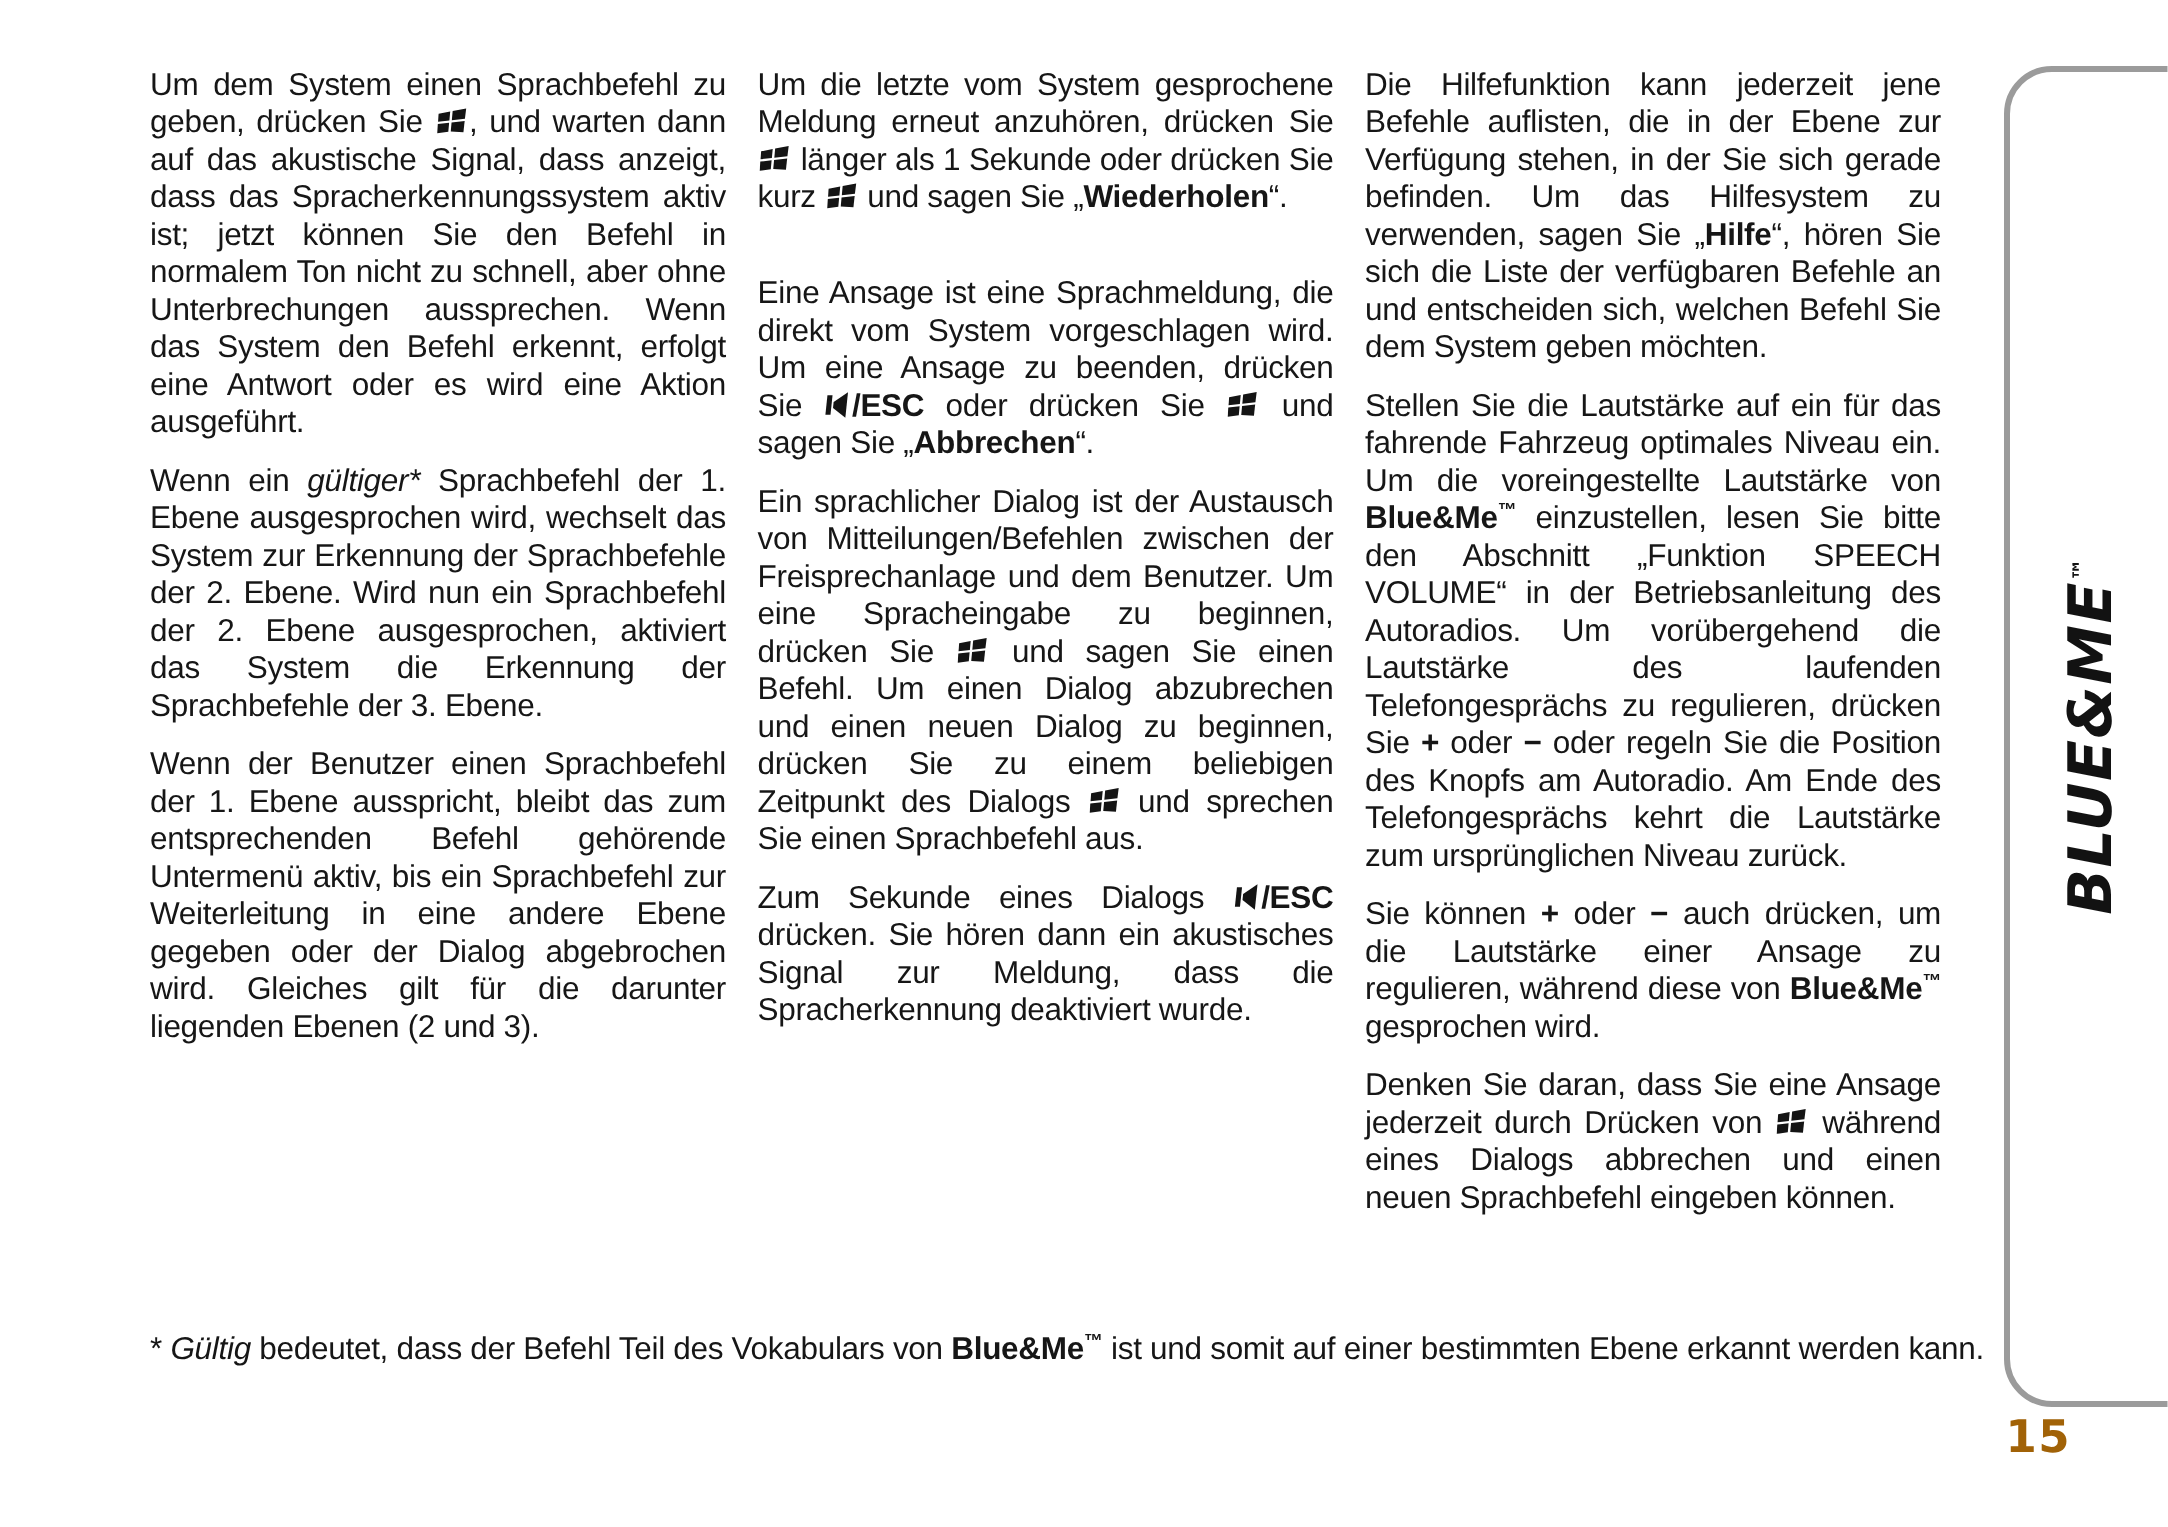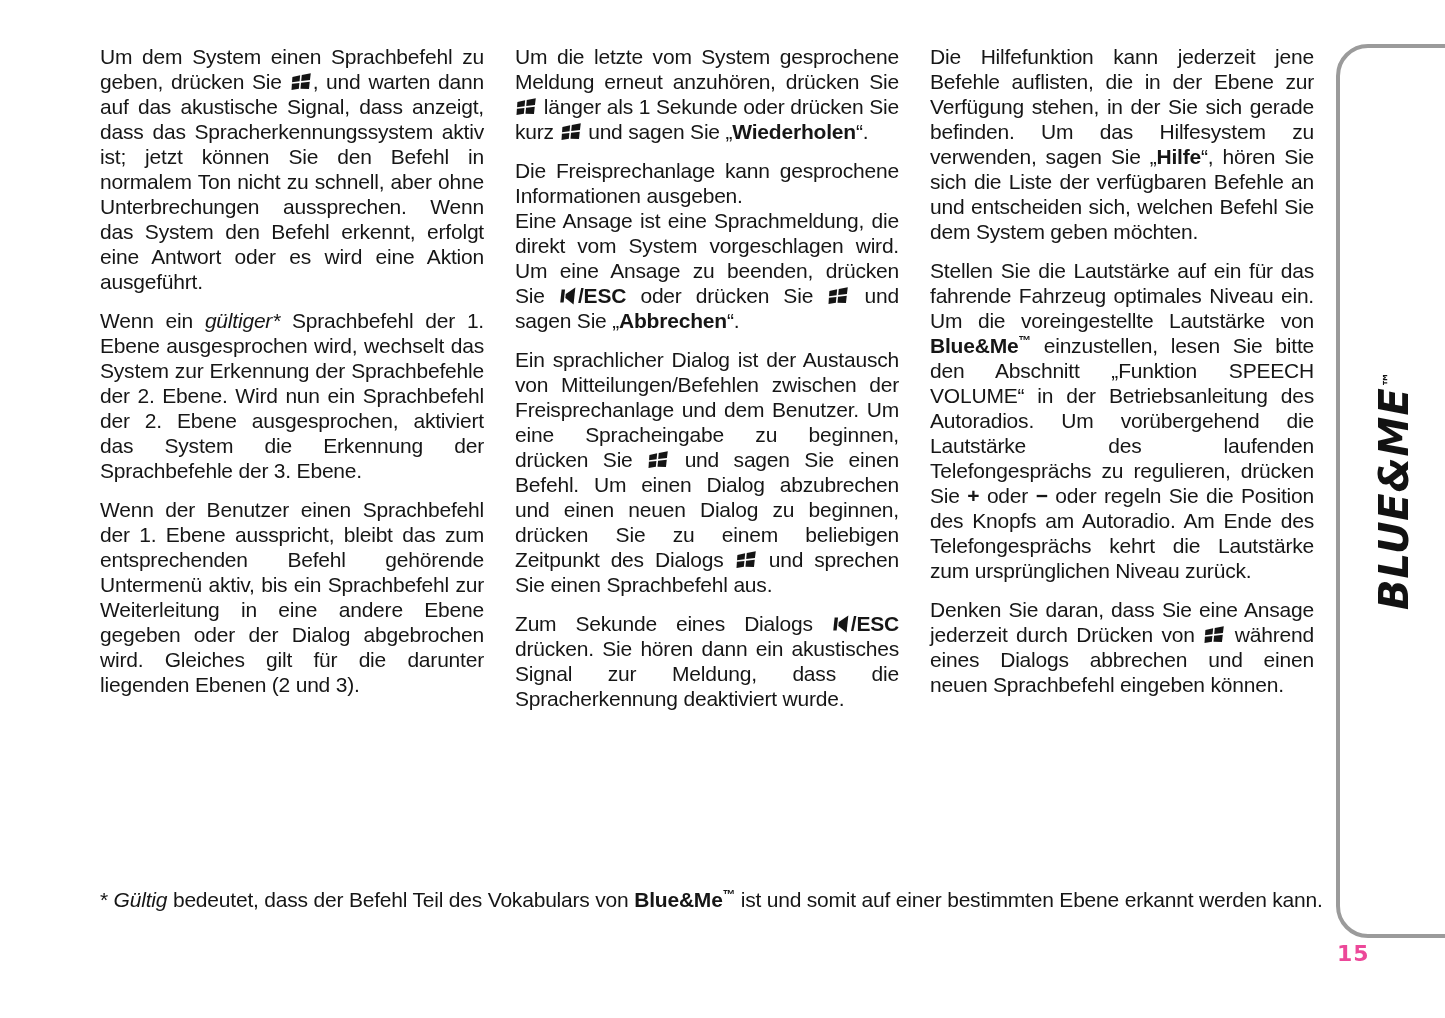--- a/index.html
+++ b/index.html
@@ -3,21 +3,21 @@
 <meta charset="utf-8">
 <style>
   html,body { margin:0; padding:0; }
   body {
     width:1445px; height:1018px; position:relative; overflow:hidden;
     background:#ffffff; color:#161616;
     font-family:"Liberation Sans", sans-serif;
   }
   .columns {
     position:absolute; left:100px; top:44px; width:1212px;
-    display:flex; gap:31px;
+    display:flex; gap:21px;
   }
   .column { width:384px; flex:0 0 384px; }
   .para {
     margin:0 0 14px 0;
     font-size:21px; line-height:25px;
     text-align:justify; text-justify:inter-word;
     letter-spacing:-0.2px;
   }
   .b { font-weight:bold; }
   .i { font-style:italic; }
@@ -39,21 +39,21 @@
     white-space:nowrap;
     font-family:"DejaVu Sans", sans-serif;
     font-weight:bold; font-style:italic;
     font-size:40px; letter-spacing:1px; color:#121212;
   }
   .side-tab-label sup.tm { font-size:38%; vertical-align:super; letter-spacing:0; }
 
   .page-number {
     position:absolute; left:1337px; top:941px;
     font-family:"DejaVu Sans", sans-serif;
-    font-size:22px; font-weight:bold; letter-spacing:1px; color:#ec4899;text-align:center;
+    font-size:30px; font-weight:bold; letter-spacing:1px; color:#a16207;text-align:center;
   }
 
   .footnote {
     position:absolute; left:100px; top:886px; width:1232px;
     font-size:21px; line-height:27px;
     padding-left:19px; text-indent:-19px;
     text-align:left; letter-spacing:-0.2px;
   }
 </style>
 </head>
@@ -75,21 +75,21 @@
             <path d="M2 5.4 L10.5 3.7 L9.9 10.3 L1.6 11.2 Z"></path>
             <path d="M12.3 3.3 L22.2 1.4 L21.3 8.9 L11.7 10 Z"></path>
             <path d="M1.4 12.9 L9.7 12 L9.1 18.5 L1 19.7 Z"></path>
             <path d="M11.5 11.8 L21.1 10.7 L20.2 18.8 L10.9 18.3 Z"></path>
           </svg></span><span> länger als 1 Sekunde oder drücken Sie kurz </span><span class="icon icon-windows"><svg viewBox="0 0 24 22" fill="#141414" xmlns="http://www.w3.org/2000/svg">
             <path d="M2 5.4 L10.5 3.7 L9.9 10.3 L1.6 11.2 Z"></path>
             <path d="M12.3 3.3 L22.2 1.4 L21.3 8.9 L11.7 10 Z"></path>
             <path d="M1.4 12.9 L9.7 12 L9.1 18.5 L1 19.7 Z"></path>
             <path d="M11.5 11.8 L21.1 10.7 L20.2 18.8 L10.9 18.3 Z"></path>
           </svg></span><span> und sagen Sie „</span><span class="b">Wiederholen</span><span>“.</span></p>
-      <p class="para"><span>Die Freisprechanlage kann gesprochene Informationen ausgeben.</span><br><span>Eine Ansage ist eine Sprachmeldung, die direkt vom System vorgeschlagen wird. Um eine Ansage zu beenden, drücken Sie </span><span class="icon icon-mute"><svg viewBox="0 0 19 20" fill="#141414" xmlns="http://www.w3.org/2000/svg">
+      <p class="para"><br><span>Eine Ansage ist eine Sprachmeldung, die direkt vom System vorgeschlagen wird. Um eine Ansage zu beenden, drücken Sie </span><span class="icon icon-mute"><svg viewBox="0 0 19 20" fill="#141414" xmlns="http://www.w3.org/2000/svg">
             <g transform="skewX(-6)">
               <rect x="3" y="3.5" width="3.4" height="13"></rect>
               <path d="M7.6 8 L16.5 1.5 L16.5 18.5 L7.6 12 Z"></path>
             </g>
           </svg></span><span class="b">/ESC</span><span> oder drücken Sie </span><span class="icon icon-windows"><svg viewBox="0 0 24 22" fill="#141414" xmlns="http://www.w3.org/2000/svg">
             <path d="M2 5.4 L10.5 3.7 L9.9 10.3 L1.6 11.2 Z"></path>
             <path d="M12.3 3.3 L22.2 1.4 L21.3 8.9 L11.7 10 Z"></path>
             <path d="M1.4 12.9 L9.7 12 L9.1 18.5 L1 19.7 Z"></path>
             <path d="M11.5 11.8 L21.1 10.7 L20.2 18.8 L10.9 18.3 Z"></path>
           </svg></span><span> und sagen Sie „</span><span class="b">Abbrechen</span><span>“.</span></p>
@@ -107,20 +107,21 @@
       <p class="para"><span>Zum Sekunde eines Dialogs </span><span class="icon icon-mute"><svg viewBox="0 0 19 20" fill="#141414" xmlns="http://www.w3.org/2000/svg">
             <g transform="skewX(-6)">
               <rect x="3" y="3.5" width="3.4" height="13"></rect>
               <path d="M7.6 8 L16.5 1.5 L16.5 18.5 L7.6 12 Z"></path>
             </g>
           </svg></span><span class="b">/ESC</span><span> drücken. Sie hören dann ein akustisches Signal zur Meldung, dass die Spracherkennung deaktiviert wurde.</span></p>
     </div>
     <div class="column">
       <p class="para"><span>Die Hilfefunktion kann jederzeit jene Befehle auflisten, die in der Ebene zur Verfügung stehen, in der Sie sich gerade befinden. Um das Hilfesystem zu verwenden, sagen Sie „</span><span class="b">Hilfe</span><span>“, hören Sie sich die Liste der verfügbaren Befehle an und entscheiden sich, welchen Befehl Sie dem System geben möchten.</span></p>
       <p class="para"><span>Stellen Sie die Lautstärke auf ein für das fahrende Fahrzeug optimales Niveau ein. Um die voreingestellte Lautstärke von </span><span class="b">Blue&amp;Me</span><sup class="tm b">™</sup><span> einzustellen, lesen Sie bitte den Abschnitt „Funktion SPEECH VOLUME“ in der Betriebsanleitung des Autoradios. Um vorübergehend die Lautstärke des laufenden Telefongesprächs zu regulieren, drücken Sie </span><span class="b">+</span><span> oder </span><span class="b">−</span><span> oder regeln Sie die Position des Knopfs am Autoradio. Am Ende des Telefongesprächs kehrt die Lautstärke zum ursprünglichen Niveau zurück.</span></p>
+      <p class="para"><span>Sie können </span><span class="b">+</span><span> oder </span><span class="b">−</span><span> auch drücken, um die Lautstärke einer Ansage zu regulieren, während diese von </span><span class="b">Blue&amp;Me</span><sup class="tm b">™</sup><span> gesprochen wird.</span></p>
       <p class="para"><span>Denken Sie daran, dass Sie eine Ansage jederzeit durch Drücken von </span><span class="icon icon-windows"><svg viewBox="0 0 24 22" fill="#141414" xmlns="http://www.w3.org/2000/svg">
             <path d="M2 5.4 L10.5 3.7 L9.9 10.3 L1.6 11.2 Z"></path>
             <path d="M12.3 3.3 L22.2 1.4 L21.3 8.9 L11.7 10 Z"></path>
             <path d="M1.4 12.9 L9.7 12 L9.1 18.5 L1 19.7 Z"></path>
             <path d="M11.5 11.8 L21.1 10.7 L20.2 18.8 L10.9 18.3 Z"></path>
           </svg></span><span> während eines Dialogs abbrechen und einen neuen Sprachbefehl eingeben können.</span></p>
     </div>
   </div>
 
 <div class="footnote"><span>* </span><span class="i">Gültig</span><span> bedeutet, dass der Befehl Teil des Vokabulars von </span><span class="b">Blue&amp;Me</span><sup class="tm b">™</sup><span> ist und somit auf einer bestimmten Ebene erkannt werden kann.</span></div>

